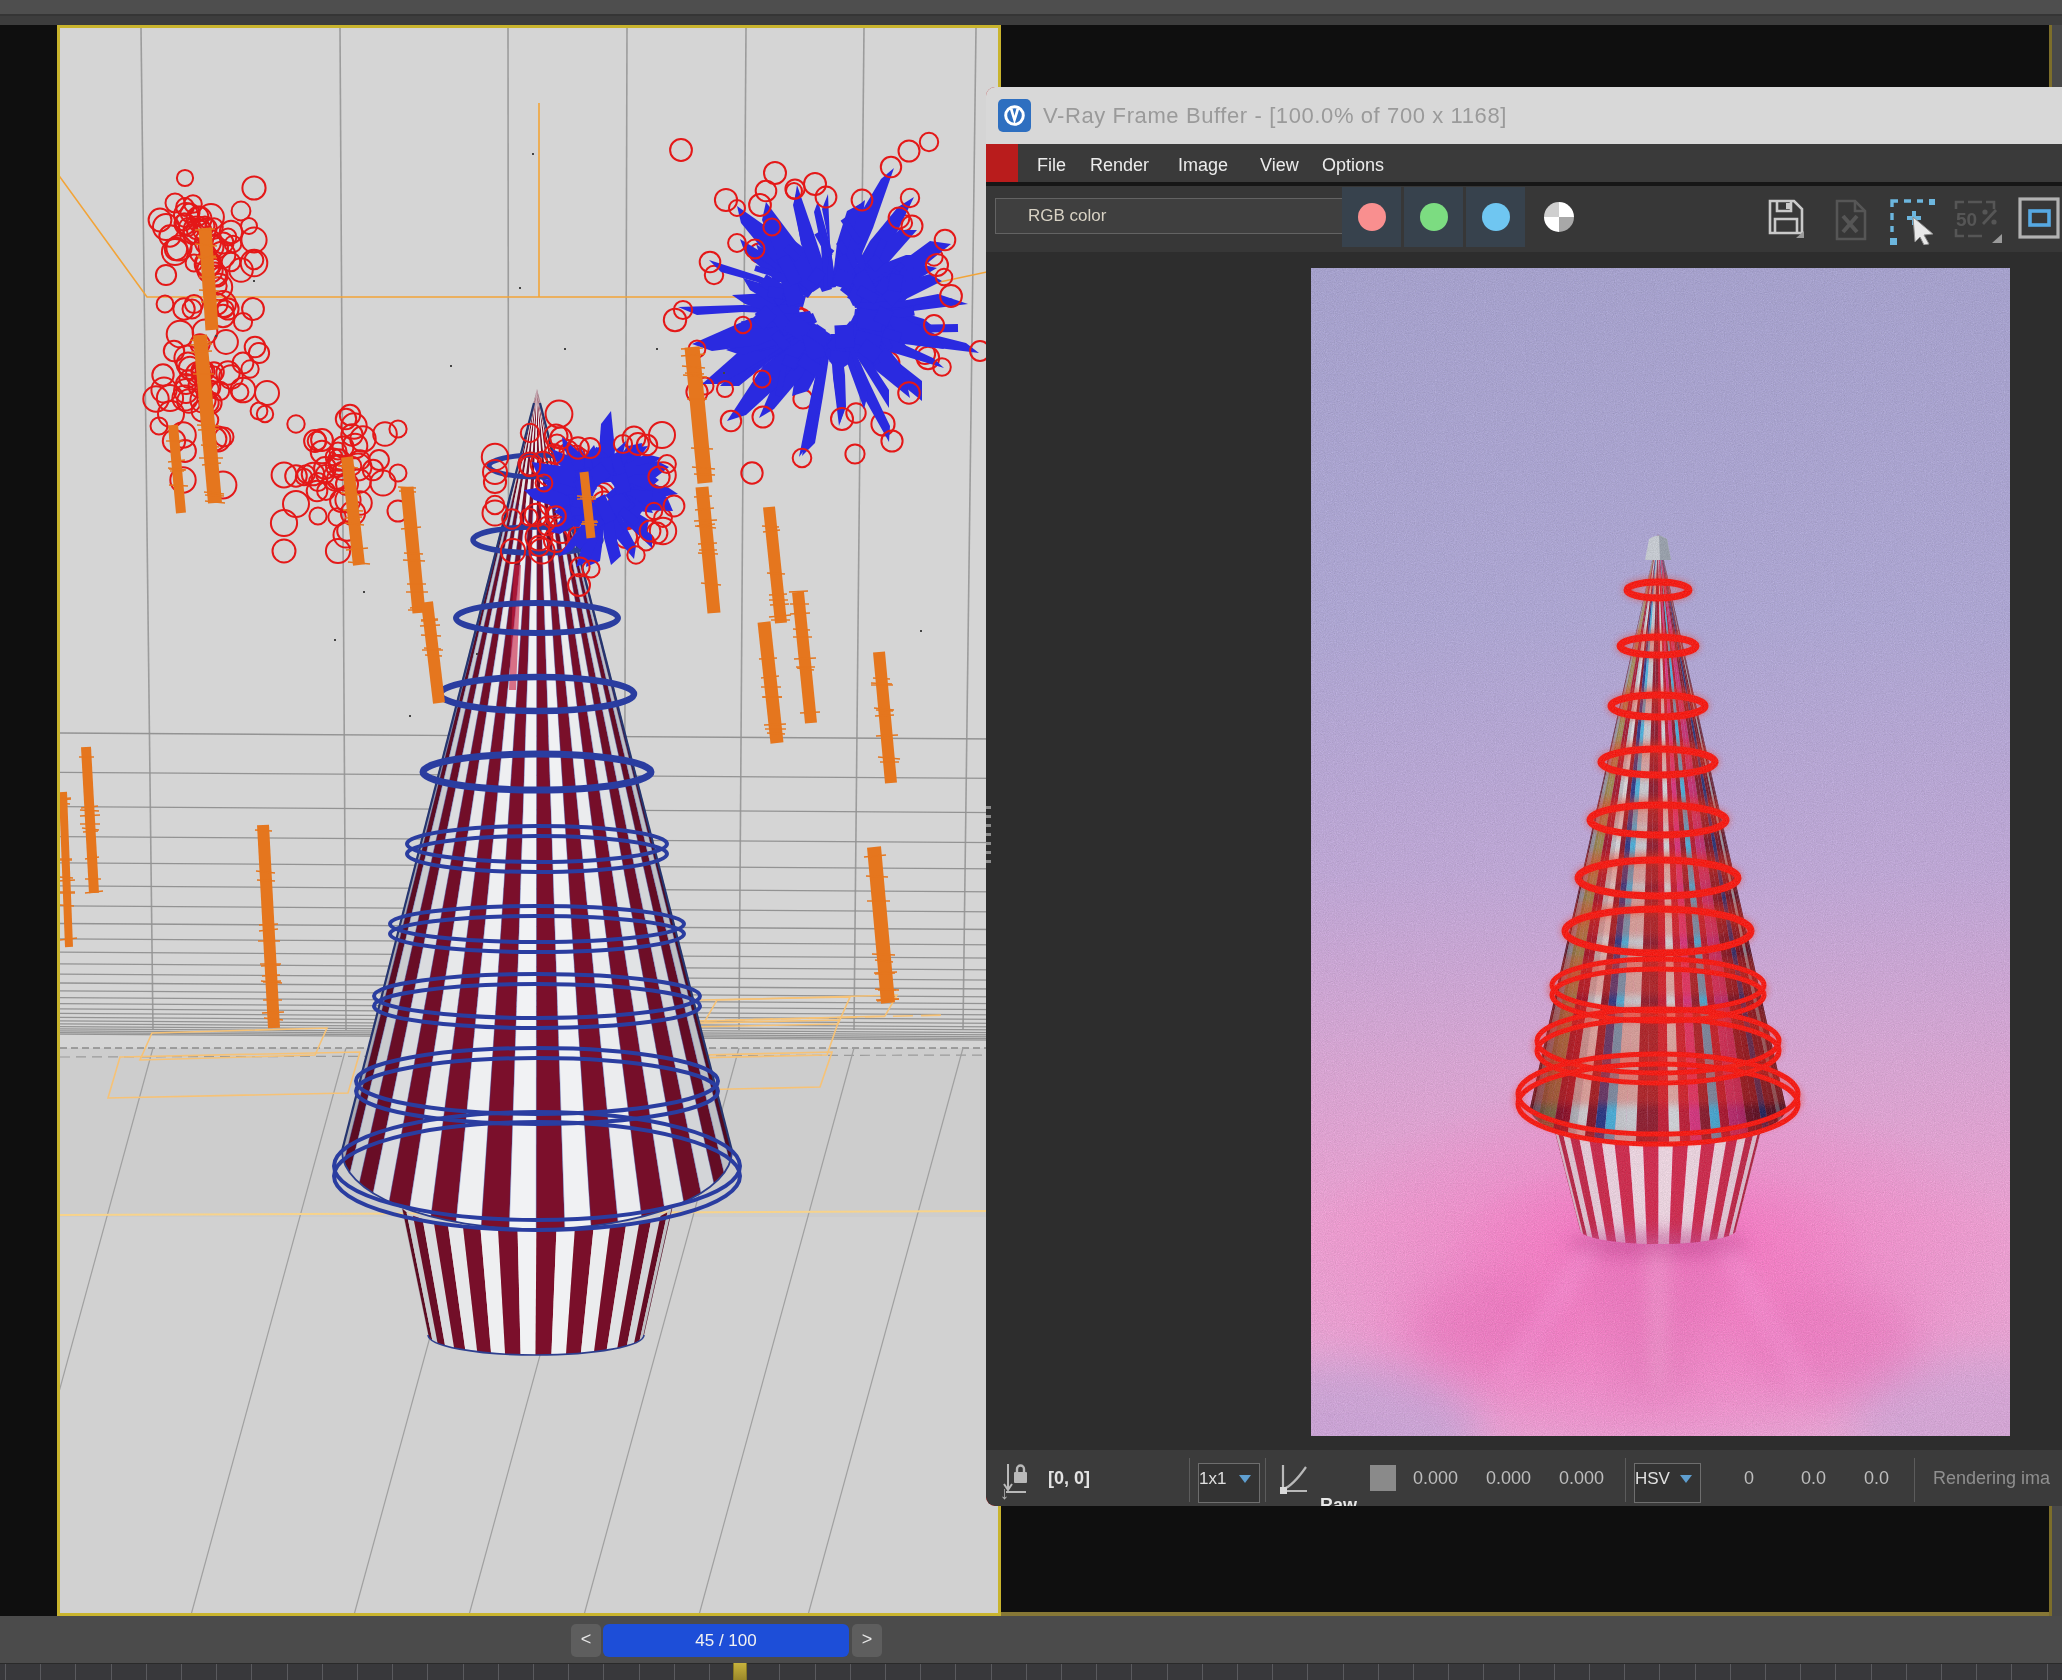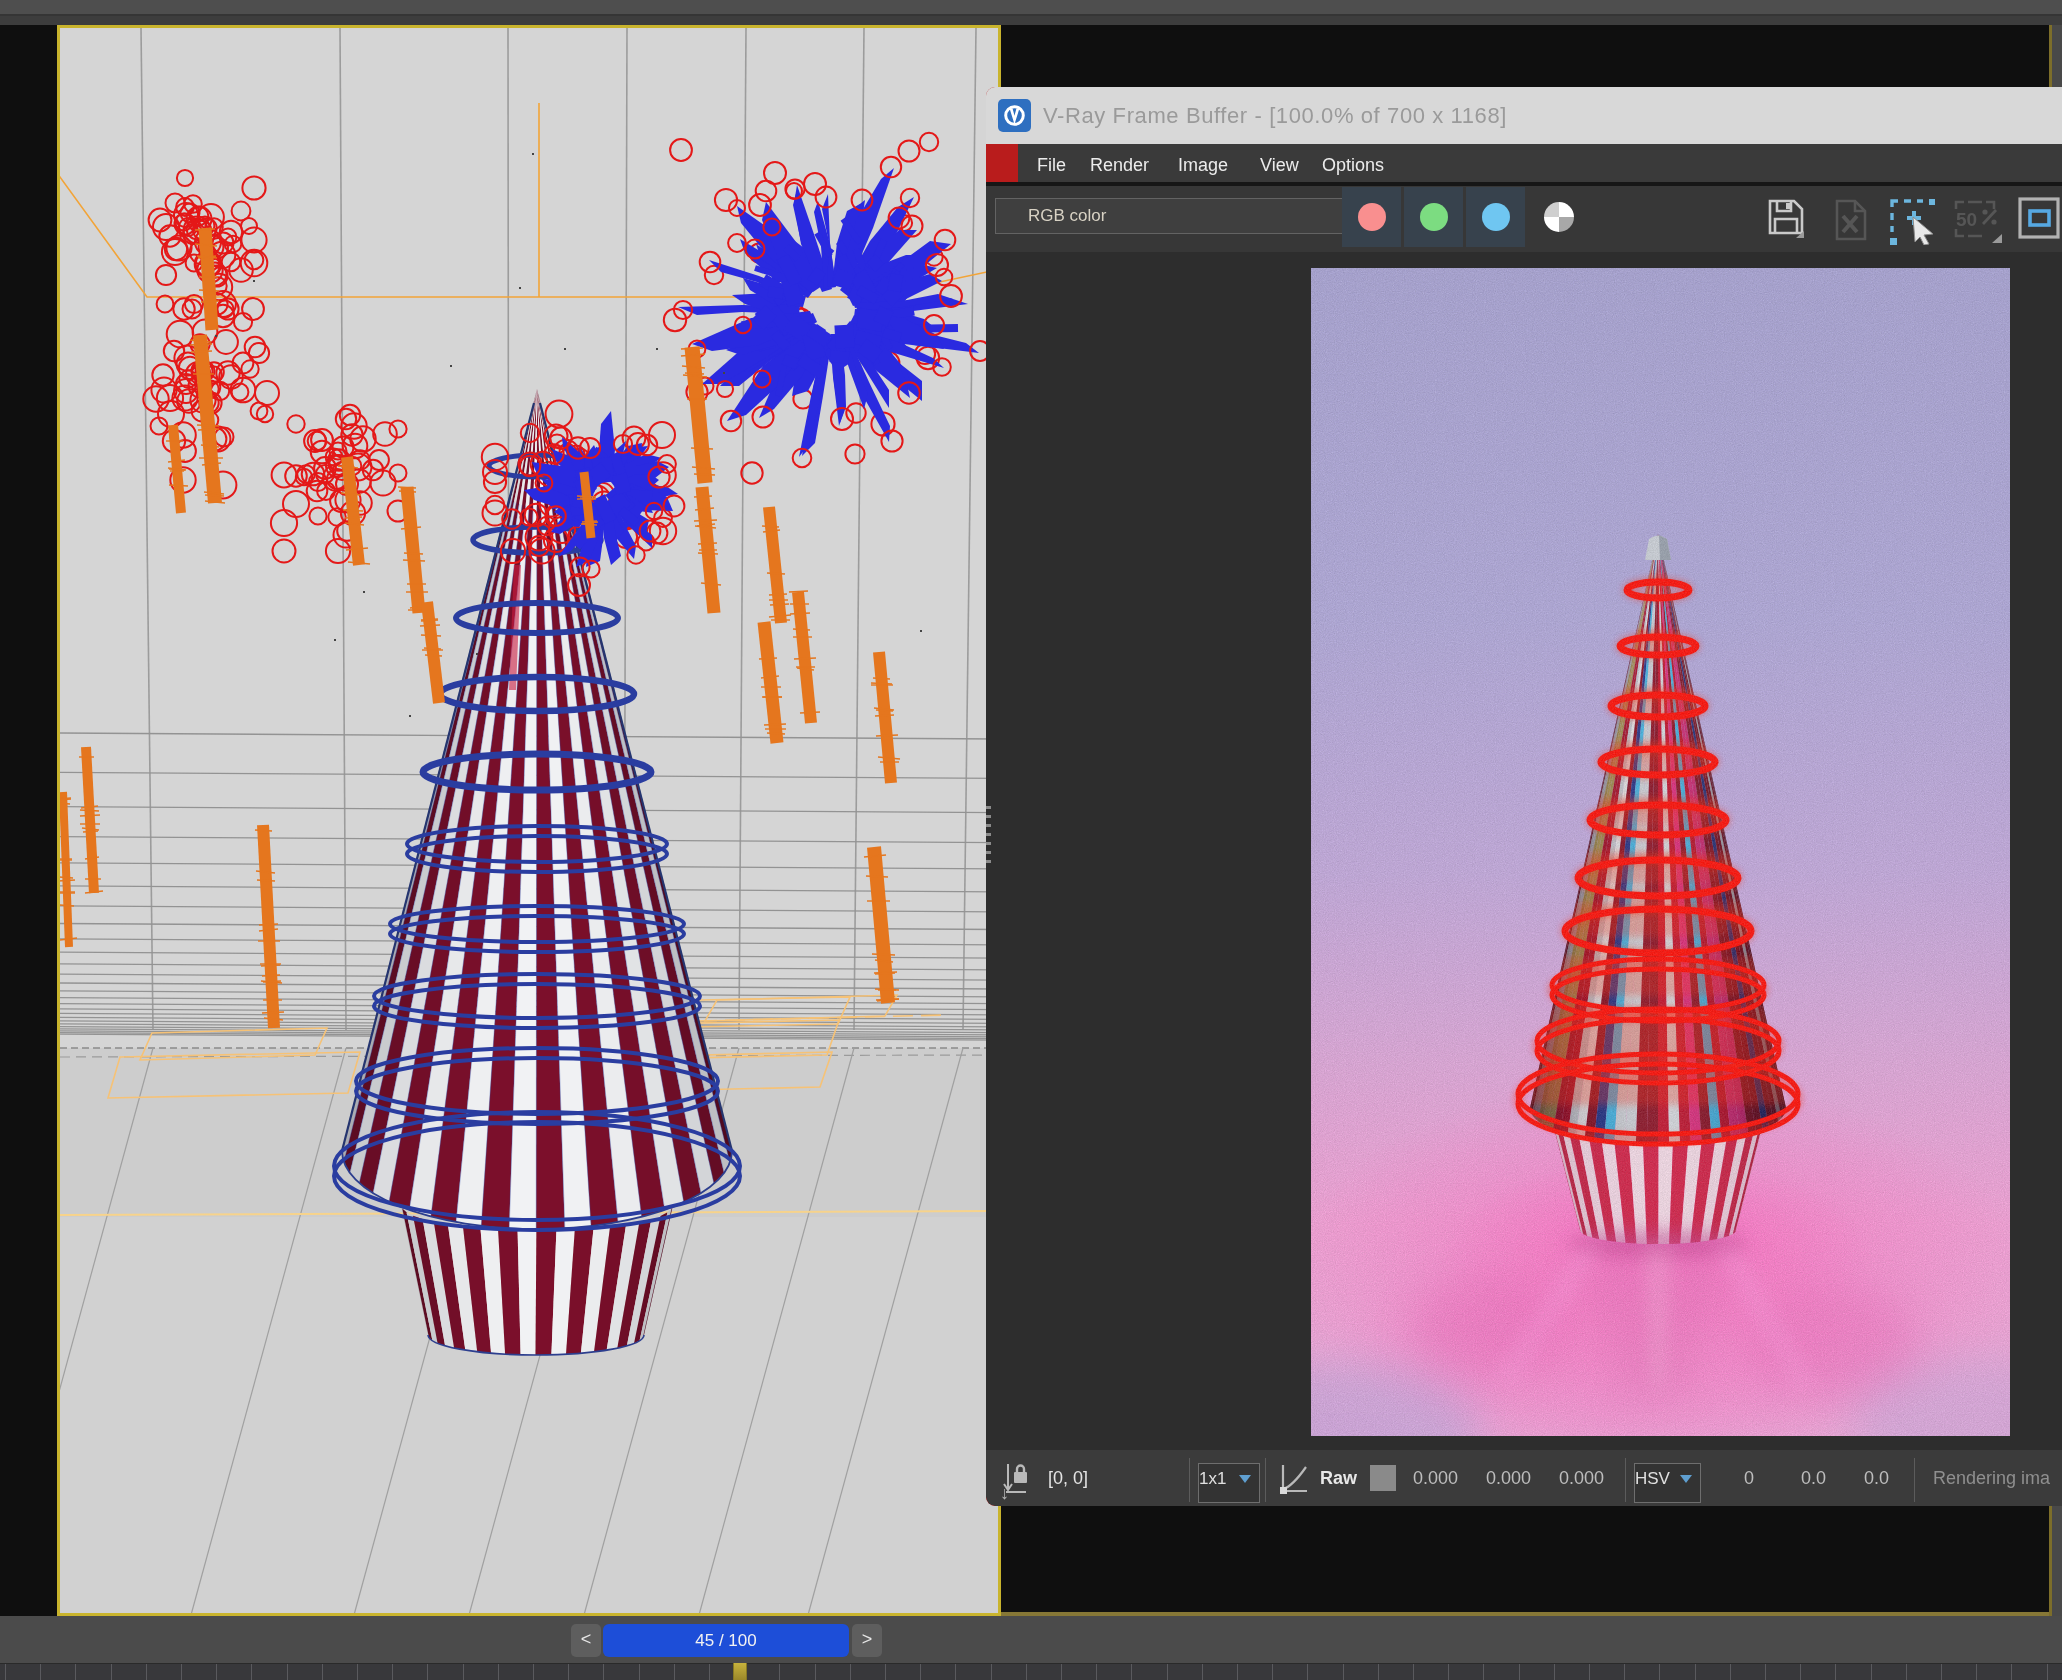--- a/index.html
+++ b/index.html
@@ -1111,32 +1111,32 @@
   <div class="status">
     <div class="abs" style="left:16px;top:12px;"><svg width="32" height="34" viewBox="0 0 32 34">
           <g stroke="#b9b9b9" stroke-width="2" fill="none">
 <path d="M6,2 v24"></path>
             <path d="M2,22 l4,6 4,-6"></path>
             <path d="M4,30 h20"></path>
           </g>
 <rect x="12" y="10" width="13" height="11" fill="#b9b9b9" rx="1"></rect>
           <path d="M15,10 v-3 a3.5,3.5 0 0 1 7,0 v3" stroke="#b9b9b9" stroke-width="2.4" fill="none"></path>
         </svg></div>
-    <div class="it" style="left:62px;font-weight:normal;color:#e3e3e3;">[0, 0]</div>
+    <div class="it" style="left:62px;font-weight:bold;color:#e3e3e3;">[0, 0]</div>
     <div class="ssep" style="left:203px;"></div>
     <div class="sbox" style="left:212px;width:62px;">1x1<i class="car"></i></div>
     <div class="ssep" style="left:279px;"></div>
     <div class="abs" style="left:293px;top:13px;"><svg width="30" height="32" viewBox="0 0 30 32">
           <g stroke="#b9b9b9" stroke-width="2.2" fill="none">
 <path d="M4,2 v26 h24"></path>
             <path d="M4,26 C12,24 20,14 27,4"></path>
           </g>
           <rect x="1" y="24" width="7" height="7" fill="#d9d9d9"></rect>
         </svg></div>
-    <div class="it" style="left:334px;font-weight:bold;color:#e8e8e8;">Raw</div>
+    <div class="it" style="left:334px;font-weight:bold;color:#e8e8e8;margin-top:27px;">Raw</div>
     <div class="abs" style="left:384px;top:15px;width:26px;height:26px;background:#8a8a8a;"></div>
     <div class="it" style="left:427px;color:#bdbdbd;">0.000</div>
     <div class="it" style="left:500px;color:#bdbdbd;">0.000</div>
     <div class="it" style="left:573px;color:#bdbdbd;">0.000</div>
     <div class="ssep" style="left:639px;"></div>
     <div class="sbox" style="left:648px;width:67px;">HSV<i class="car"></i></div>
     <div class="it" style="left:758px;color:#bdbdbd;">0</div>
     <div class="it" style="left:815px;color:#bdbdbd;">0.0</div>
     <div class="it" style="left:878px;color:#bdbdbd;">0.0</div>
     <div class="ssep" style="left:928px;"></div>

